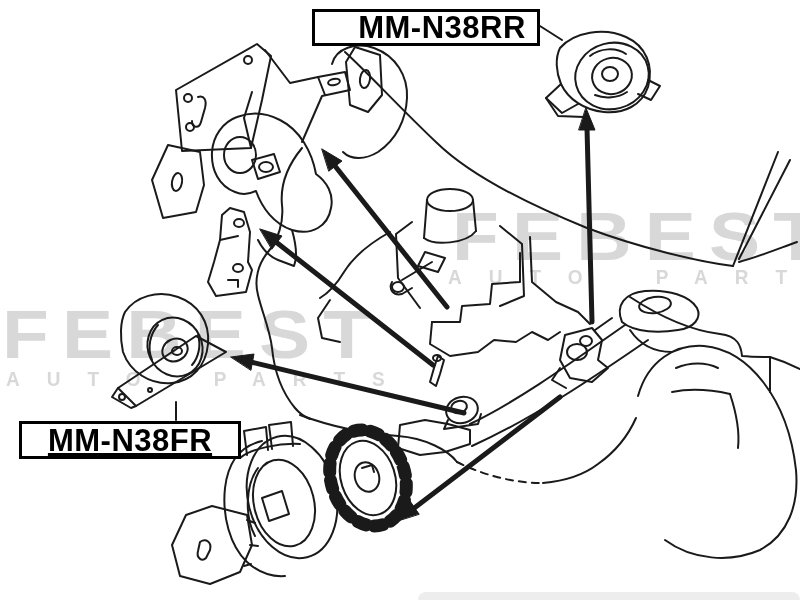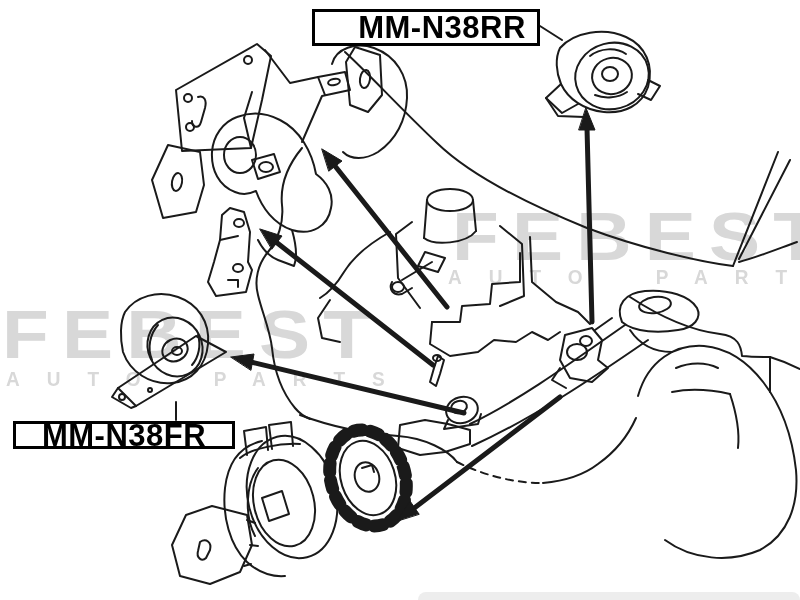--- a/index.html
+++ b/index.html
@@ -14,21 +14,21 @@
       transform-origin:top left;}
   .wm-small{font-size:19px;font-weight:700;letter-spacing:27px;word-spacing:14px;
       transform:scaleY(1.05);transform-origin:top left;}
   .part-label{
     position:absolute;z-index:3;box-sizing:border-box;background:#fff;
     border:3px solid #000;color:#000;font-weight:700;font-size:31px;
     display:flex;align-items:center;justify-content:center;
     letter-spacing:0.5px;line-height:1;
   }
   .label-rr{left:312px;top:9px;width:228px;height:37px;padding-left:32px;}
-  .label-fr{left:13px;top:421px;width:222px;height:28px;}
+  .label-fr{left:19px;top:421px;width:222px;height:38px;text-decoration:underline;}
   .bottom-bar{position:absolute;z-index:1;left:418px;top:592px;width:382px;height:10px;
     background:#ededed;border-radius:8px 8px 0 0;}
 </style>
 </head>
 <body>
 
 <div class="stage">
 
   <div class="wm wm-big" style="left:2px;top:300px;">FEBEST</div>
   <div class="wm wm-small" style="left:6px;top:369px;">AUTO PARTS</div>

